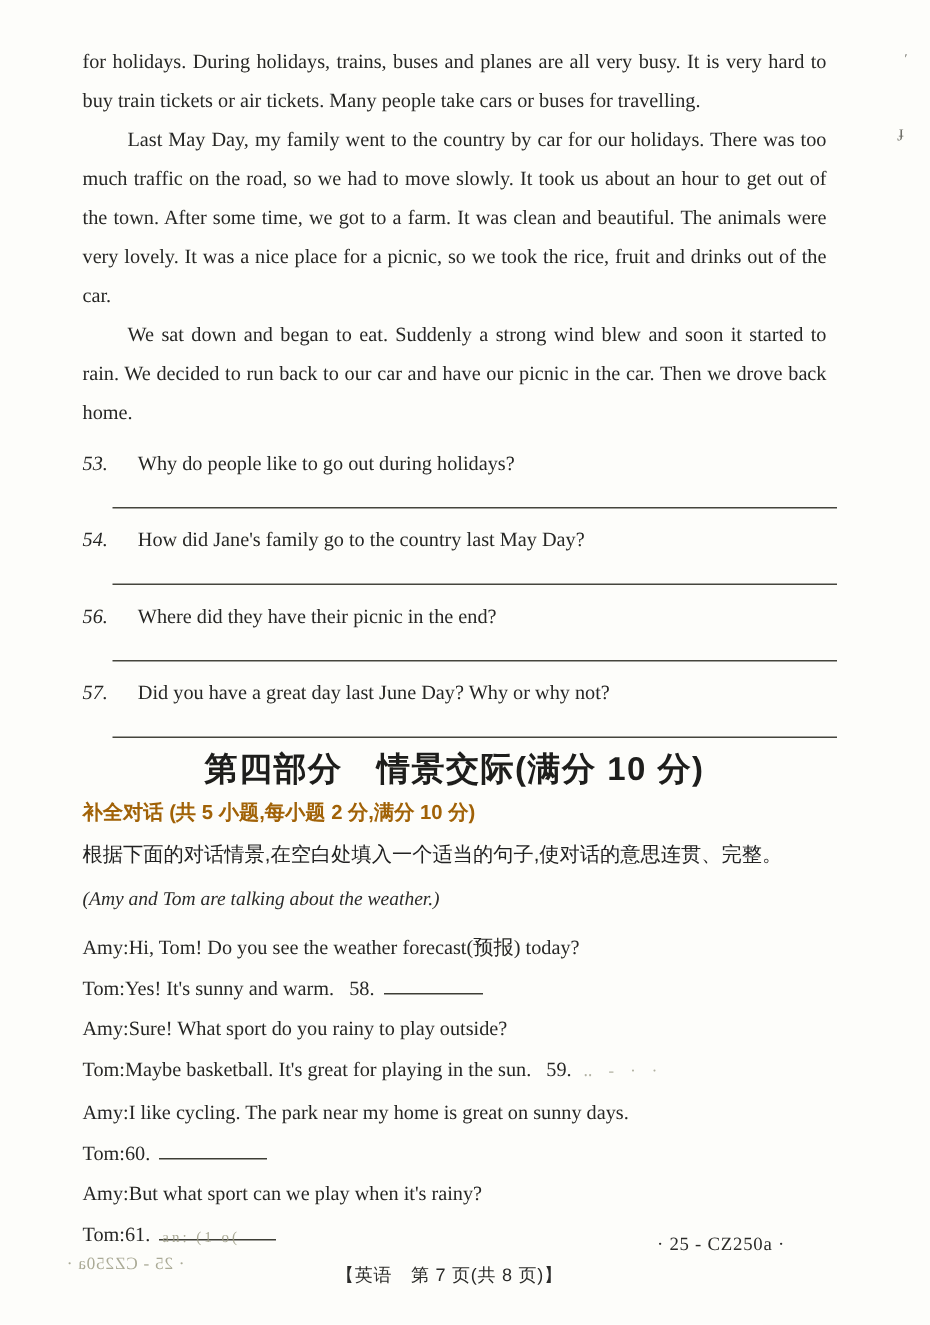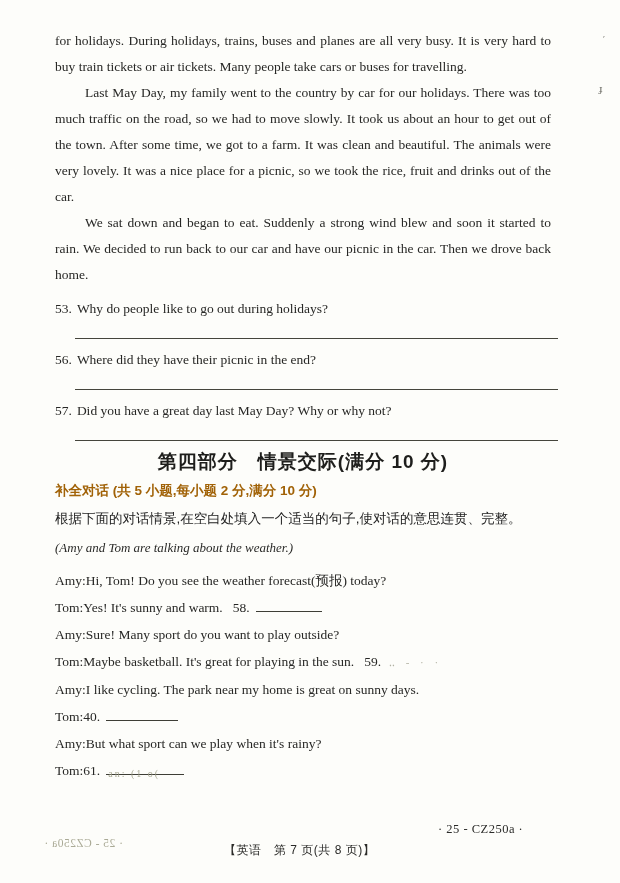--- a/index.html
+++ b/index.html
@@ -25,35 +25,35 @@
   }
   .passage p.indent{text-indent:30px;}
 
   .qa-block{margin-top:8px;}
   .qa-block:first-of-type{margin-top:6px;}
   .q{
     font-size:13.5px;
     line-height:26px;
     color:#272725;
   }
-  .q .qnum{margin-right:5px;}
+  .q .qnum{margin-right:20px;font-style:italic;}
   .ansline{
     margin-top:16px;
     margin-left:20px;
     width:483px;
     height:0;
     border-top:1.5px solid #45453c;
   }
 
   .sec-title{
     margin-top:10px;
     text-align:center;
     font-family:"Liberation Sans", sans-serif;
     font-weight:bold;
-    font-size:19px;
+    font-size:22px;
     line-height:22px;
     color:#1e1e1c;
     letter-spacing:1px;
   }
   .sec-sub{
     margin-top:9px;
     font-family:"Liberation Sans", sans-serif;
     font-weight:bold;
     font-size:13.5px;
     line-height:18px;
@@ -157,65 +157,71 @@
       <p class="indent">We sat down and began to eat. Suddenly a strong wind blew and soon it started to rain. We decided to run back to our car and have our picnic in the car. Then we drove back home.</p>
     </div>
 
     <div class="qa-block">
       <div class="q">
         <span class="qnum">53.</span><span>Why do people like to go out during holidays?</span>
       </div>
       <div class="ansline"></div>
     </div>
 
+    <div class="qa-block">
+      <div class="q">
+        <span class="qnum">54.</span><span>How did Jane's family go to the country last May Day?</span>
+      </div>
+      <div class="ansline"></div>
+    </div>
 
 
     <div class="qa-block">
       <div class="q">
         <span class="qnum">56.</span><span>Where did they have their picnic in the end?</span>
       </div>
       <div class="ansline"></div>
     </div>
 
     <div class="qa-block">
       <div class="q">
-        <span class="qnum">57.</span><span>Did you have a great day last May Day?  Why or why not?</span>
+        <span class="qnum">57.</span><span>Did you have a great day last June Day?  Why or why not?</span>
       </div>
       <div class="ansline"></div>
     </div>
 
     <div class="sec-title">第四部分　情景交际(满分 10 分)</div>
     <div class="sec-sub">补全对话 (共 5 小题,每小题 2 分,满分 10 分)</div>
     <div class="sec-instr">根据下面的对话情景,在空白处填入一个适当的句子,使对话的意思连贯、完整。</div>
     <div class="sec-scene">(Amy and Tom are talking about the weather.)</div>
 
     <div class="dialogue">
 
       <div class="dlg">
         <span>Amy:</span><span>Hi, Tom! Do you see the weather forecast(预报) today?</span>
       </div>
 
       <div class="dlg">
         <span>Tom:</span><span>Yes! It's sunny and warm.</span><span class="num">58.</span><span class="blank w66"></span>
       </div>
 
       <div class="dlg">
-        <span>Amy:</span><span>Sure! Many sport do you want to play outside?</span>
+        <span>Amy:</span><span>Sure! What sport do you rainy to play outside?</span>
       </div>
 
       <div class="dlg">
         <span>Tom:</span><span>Maybe basketball.  It's great for playing in the sun.</span><span class="num">59.</span><span class="ghost-dashes">‥ ‐ · ·</span>
       </div>
 
       <div class="dlg">
         <span>Amy:</span><span>I like cycling.  The park near my home is great on sunny days.</span>
       </div>
 
       <div class="dlg">
-        <span>Tom:</span><span class="num tight">40.</span><span class="blank w72"></span>
+        <span>Tom:</span><span class="num tight">60.</span><span class="blank w72"></span>
       </div>
 
       <div class="dlg">
         <span>Amy:</span><span>But what sport can we play when it's rainy?</span>
       </div>
 
       <div class="dlg">
         <span>Tom:</span><span class="num tight">61.</span><span class="blank w78"><span class="ghost-ink">an: (1 o(</span></span>
       </div>
 

